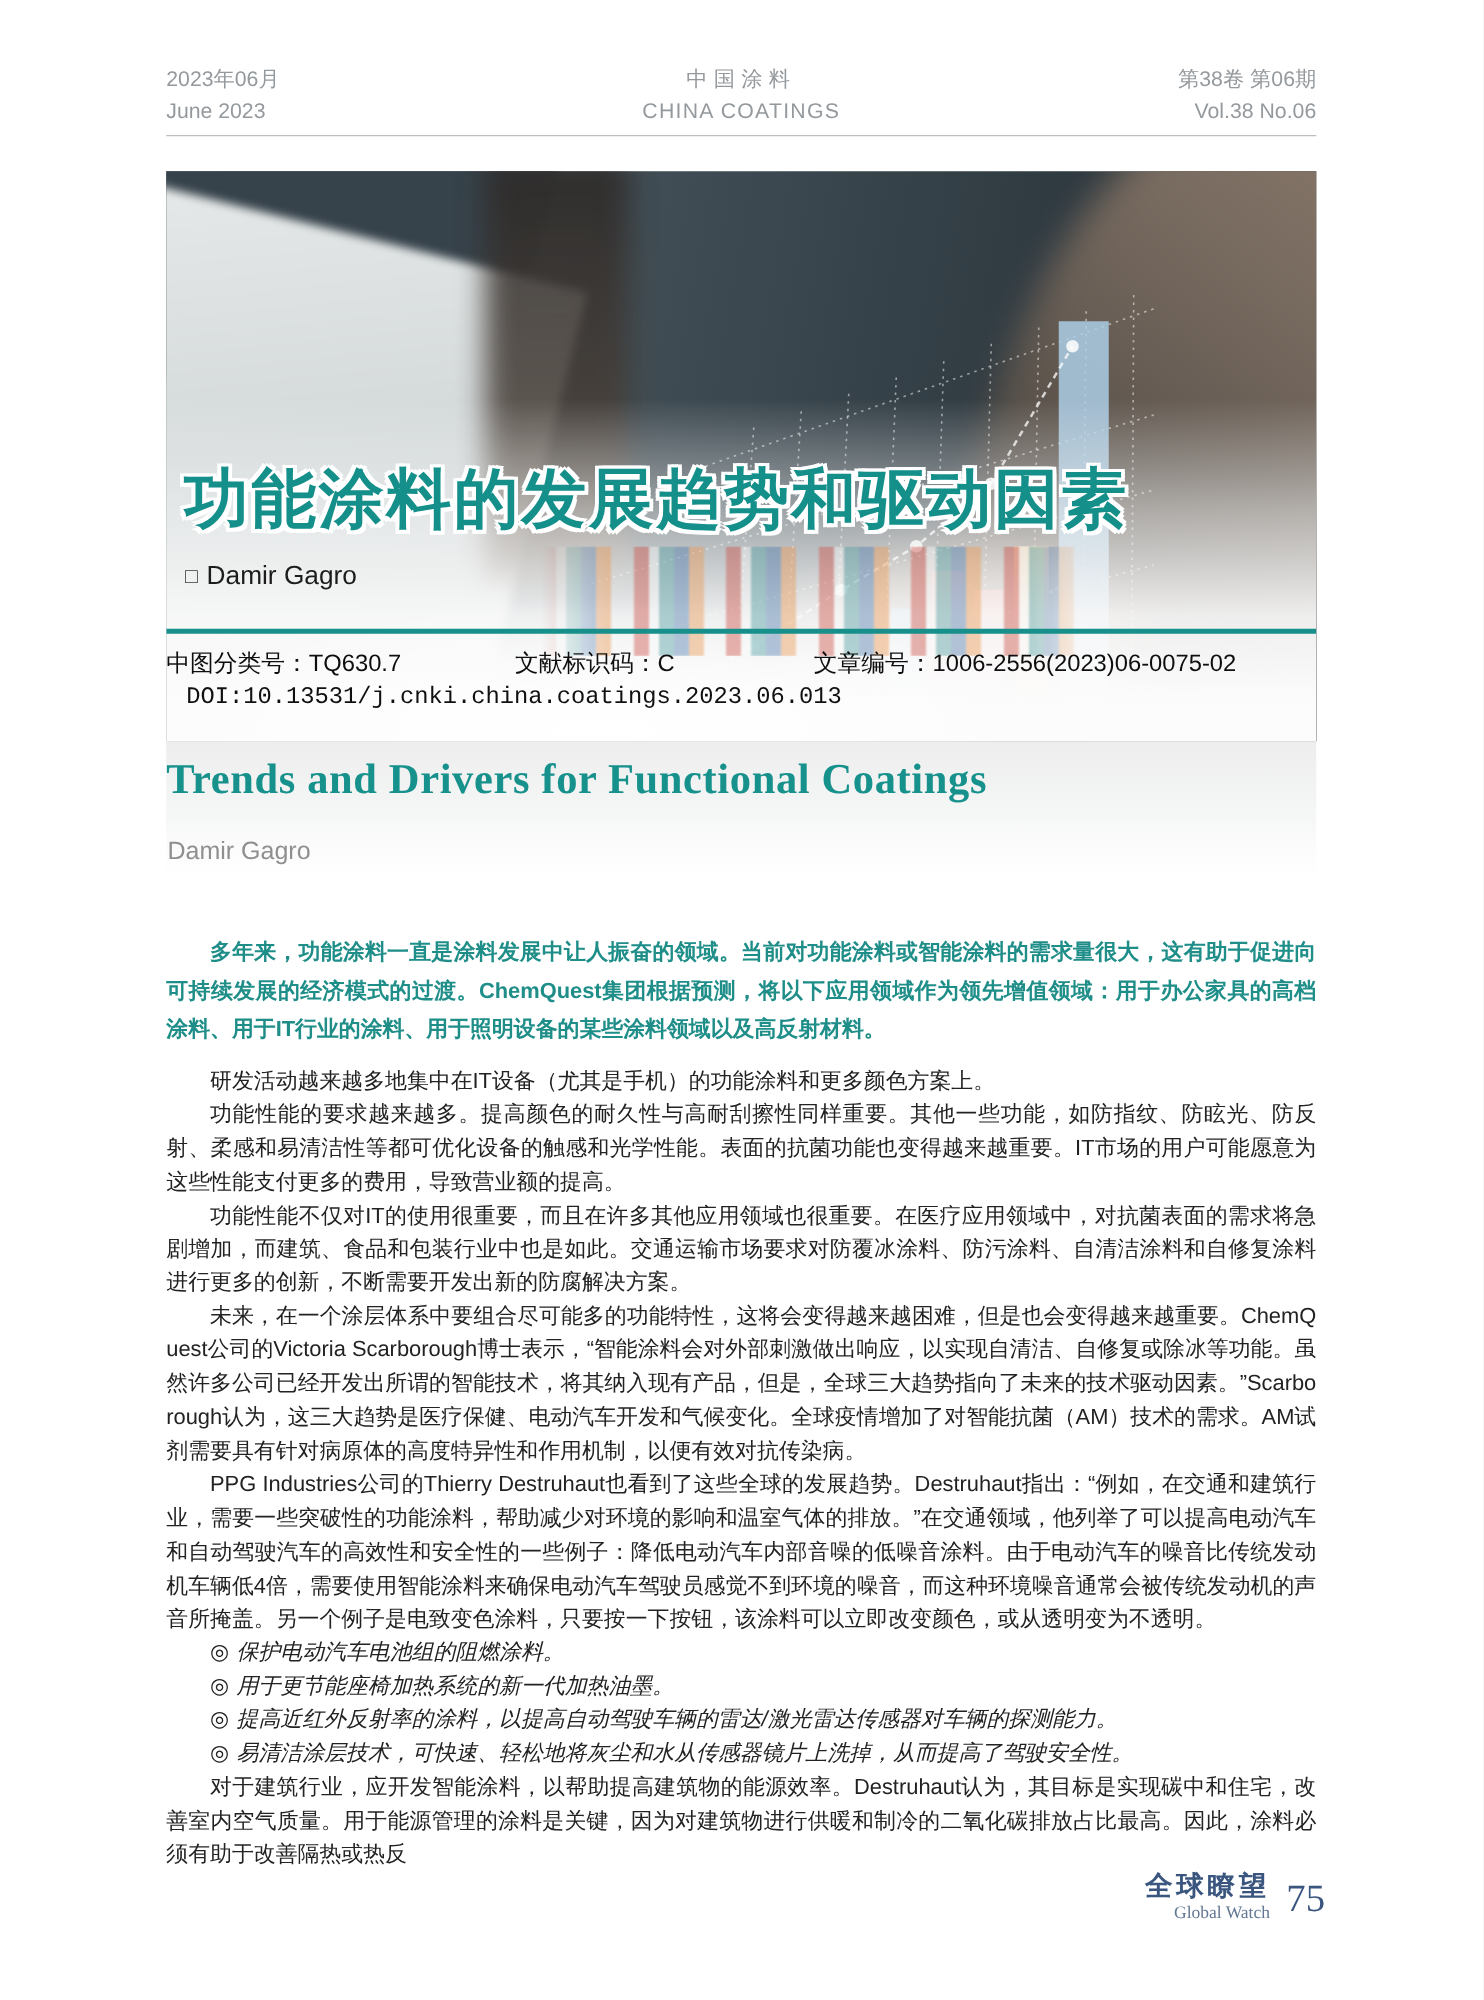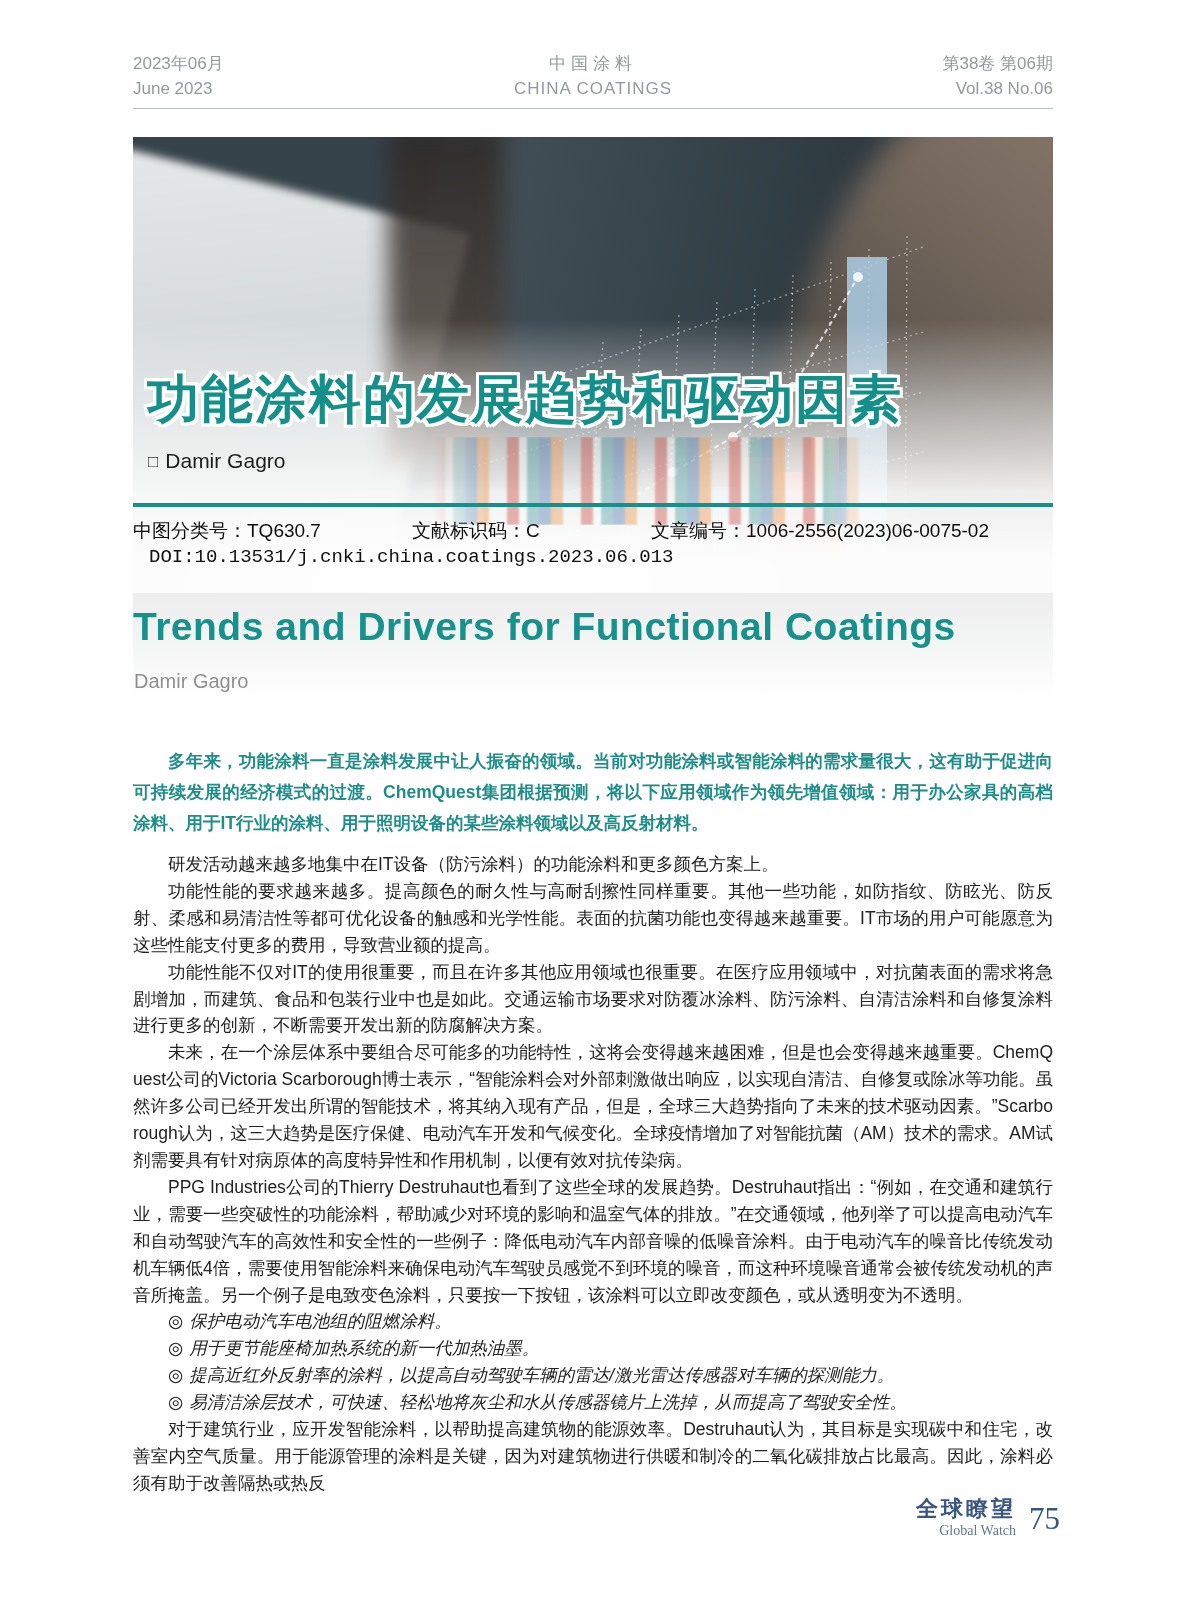--- a/index.html
+++ b/index.html
@@ -60,22 +60,22 @@
   .meta-row .code{position:absolute;left:279px;}
   .meta-row .aid{position:absolute;left:518px;}
   .doi{position:absolute;left:0;top:409px;font-family:Liberation Mono, monospace;font-size:19px;color:#101010;margin-left:16px;}
   
   .band{
     position:absolute; left:133px; top:593px; width:920px; height:112px;
     background:linear-gradient(180deg,#ededee 0%,#f4f5f5 45%,#fdfdfd 85%,#ffffff 100%);
   }
   .band h2{
     margin:0; position:absolute; left:0; top:12px;
-    font-family:Liberation Sans, sans-serif;
-    font-size:39px; font-weight:bold; color:#17918c; letter-spacing:.5px;
+    font-family:Liberation Serif, serif;
+    font-size:34px; font-weight:bold; color:#17918c; letter-spacing:.5px;
   }
   .band .author-en{position:absolute;left:1px;top:77px;font-size:20px;color:#8f8f8f;}
   
   .abstract{
     position:absolute; left:133px; top:746px; width:920px;
     font-size:17.5px; line-height:31px; font-weight:600; color:#1f8e89;
     text-align:justify; text-indent:2em; word-break:break-all; margin:0;
   }
   
   .body-text{
@@ -175,21 +175,21 @@
   </div>
 
   <div class="band">
     <h2>Trends and Drivers for Functional Coatings</h2>
     <div class="author-en">Damir Gagro</div>
   </div>
 
   <p class="abstract">多年来，功能涂料一直是涂料发展中让人振奋的领域。当前对功能涂料或智能涂料的需求量很大，这有助于促进向可持续发展的经济模式的过渡。ChemQuest集团根据预测，将以下应用领域作为领先增值领域：用于办公家具的高档涂料、用于IT行业的涂料、用于照明设备的某些涂料领域以及高反射材料。</p>
 
   <div class="body-text">
-    <p>研发活动越来越多地集中在IT设备（防污涂料）的功能涂料和更多颜色方案上。</p>
+    <p>研发活动越来越多地集中在IT设备（尤其是手机）的功能涂料和更多颜色方案上。</p>
     <p>功能性能的要求越来越多。提高颜色的耐久性与高耐刮擦性同样重要。其他一些功能，如防指纹、防眩光、防反射、柔感和易清洁性等都可优化设备的触感和光学性能。表面的抗菌功能也变得越来越重要。IT市场的用户可能愿意为这些性能支付更多的费用，导致营业额的提高。</p>
     <p>功能性能不仅对IT的使用很重要，而且在许多其他应用领域也很重要。在医疗应用领域中，对抗菌表面的需求将急剧增加，而建筑、食品和包装行业中也是如此。交通运输市场要求对防覆冰涂料、防污涂料、自清洁涂料和自修复涂料进行更多的创新，不断需要开发出新的防腐解决方案。</p>
     <p>未来，在一个涂层体系中要组合尽可能多的功能特性，这将会变得越来越困难，但是也会变得越来越重要。ChemQuest公司的Victoria Scarborough博士表示，“智能涂料会对外部刺激做出响应，以实现自清洁、自修复或除冰等功能。虽然许多公司已经开发出所谓的智能技术，将其纳入现有产品，但是，全球三大趋势指向了未来的技术驱动因素。”Scarborough认为，这三大趋势是医疗保健、电动汽车开发和气候变化。全球疫情增加了对智能抗菌（AM）技术的需求。AM试剂需要具有针对病原体的高度特异性和作用机制，以便有效对抗传染病。</p>
     <p>PPG Industries公司的Thierry Destruhaut也看到了这些全球的发展趋势。Destruhaut指出：“例如，在交通和建筑行业，需要一些突破性的功能涂料，帮助减少对环境的影响和温室气体的排放。”在交通领域，他列举了可以提高电动汽车和自动驾驶汽车的高效性和安全性的一些例子：降低电动汽车内部音噪的低噪音涂料。由于电动汽车的噪音比传统发动机车辆低4倍，需要使用智能涂料来确保电动汽车驾驶员感觉不到环境的噪音，而这种环境噪音通常会被传统发动机的声音所掩盖。另一个例子是电致变色涂料，只要按一下按钮，该涂料可以立即改变颜色，或从透明变为不透明。</p>
     <p class="bullet">
       <span class="glyph">◎</span><span>保护电动汽车电池组的阻燃涂料。</span></p>
     <p class="bullet">
       <span class="glyph">◎</span><span>用于更节能座椅加热系统的新一代加热油墨。</span></p>
     <p class="bullet">
       <span class="glyph">◎</span><span>提高近红外反射率的涂料，以提高自动驾驶车辆的雷达/激光雷达传感器对车辆的探测能力。</span></p>

